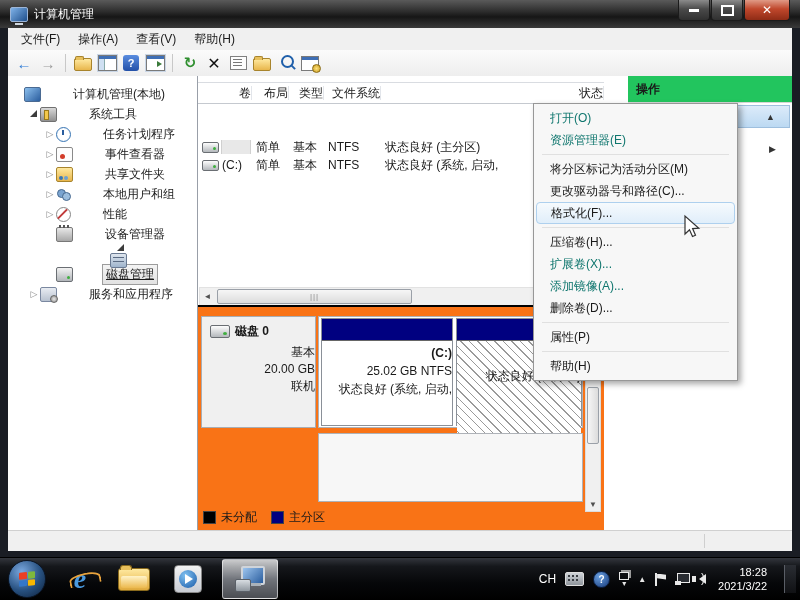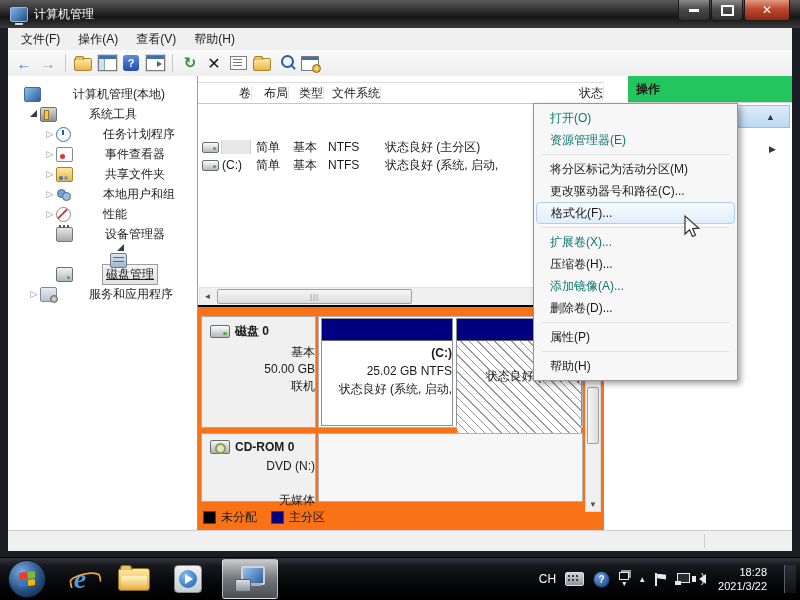--- a/index.html
+++ b/index.html
@@ -345,51 +345,41 @@
             </div>
           </div>
           <div class="disk-pane">
             <div class="dlabel" style="top:9px;height:112px;">
               <div class="dtitle">
                   <span class="ic-hdd-big"></span>
                   <span>磁盘 0</span>
                 </div>
               <div id="disk0-info">
                   <div class="dline">基本</div>
-                  <div class="dline">50.00 GB</div>
+                  <div class="dline">20.00 GB</div>
                   <div class="dline">联机</div>
                 </div>
             </div>
             <div class="strip" id="strip0" style="top:9px;height:112px;">
                 <div class="part" style="left: 2px; width: 132px;">
                   <div class="pbar"></div>
                   <div class="pbody">
                     <div class="pname">(C:)</div>
                     <div>25.02 GB NTFS</div>
                     <div>状态良好 (系统, 启动,</div>
                   </div>
                 </div>
                 <div class="part sel" style="left: 137px; width: 126px;">
                   <div class="pbar"></div>
                   <div class="pbody">
                     <div>14.98 G</div>
                     <div>状态良好 (主分区)</div>
                   </div>
                 </div>
               </div>
-            <div class="dlabel" style="top:126px;height:69px;">
-              <div class="dtitle">
-                  <span class="ic-cd"></span>
-                  <span>CD-ROM 0</span>
-                </div>
-              <div id="cdrom-info">
-                  <div class="dline">DVD (N:)</div>
-                  <div class="dline" style="margin-top: 17px;">无媒体</div>
-                </div>
-            </div>
             <div class="strip" style="top:126px;height:69px;background:#f7f7f7;"></div>
             <div class="vscroll">
               <div class="vs-thumb"></div>
               <div class="vs-btn">▼</div>
             </div>
             <div class="legend" id="legend">
                 <div class="lg">
                   <div class="lg-sw" style="background: rgb(0, 0, 0);"></div>
                   <div>未分配</div>
                 </div>
@@ -417,22 +407,22 @@
   </div>
 
   <div class="ctx" id="ctx">
       <div class="mi dis">打开(O)</div>
       <div class="mi dis">资源管理器(E)</div>
       <div class="sep"></div>
       <div class="mi">将分区标记为活动分区(M)</div>
       <div class="mi">更改驱动器号和路径(C)...</div>
       <div class="mi hi">格式化(F)...</div>
       <div class="sep"></div>
+      <div class="mi">压缩卷(H)...</div>
       <div class="mi dis">扩展卷(X)...</div>
-      <div class="mi">压缩卷(H)...</div>
       <div class="mi dis">添加镜像(A)...</div>
       <div class="mi">删除卷(D)...</div>
       <div class="sep"></div>
       <div class="mi">属性(P)</div>
       <div class="sep"></div>
       <div class="mi">帮助(H)</div>
     </div>
 
   <svg class="cursor" width="22" height="26" viewBox="0 0 22 26">
     <path d="M4 2 L4 20 L8.5 15.8 L11.5 22.5 L14.5 21.2 L11.6 14.6 L17.8 14.2 Z" fill="#fff" stroke="#333" stroke-width="1.2"></path>

